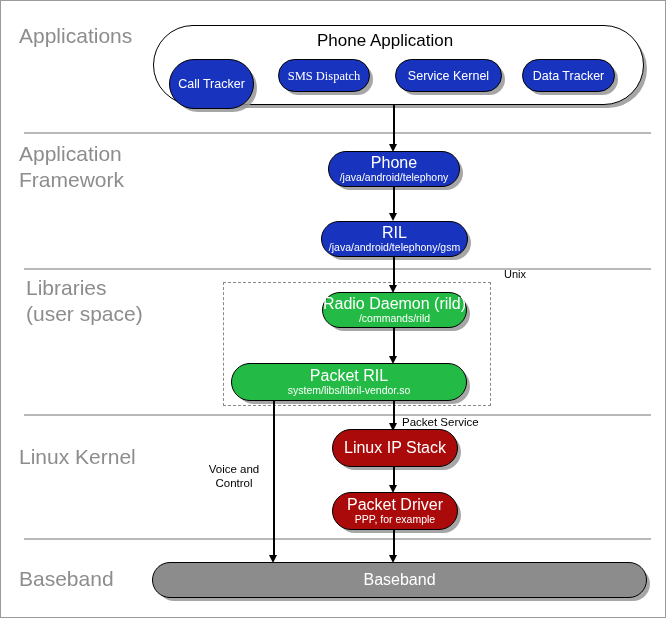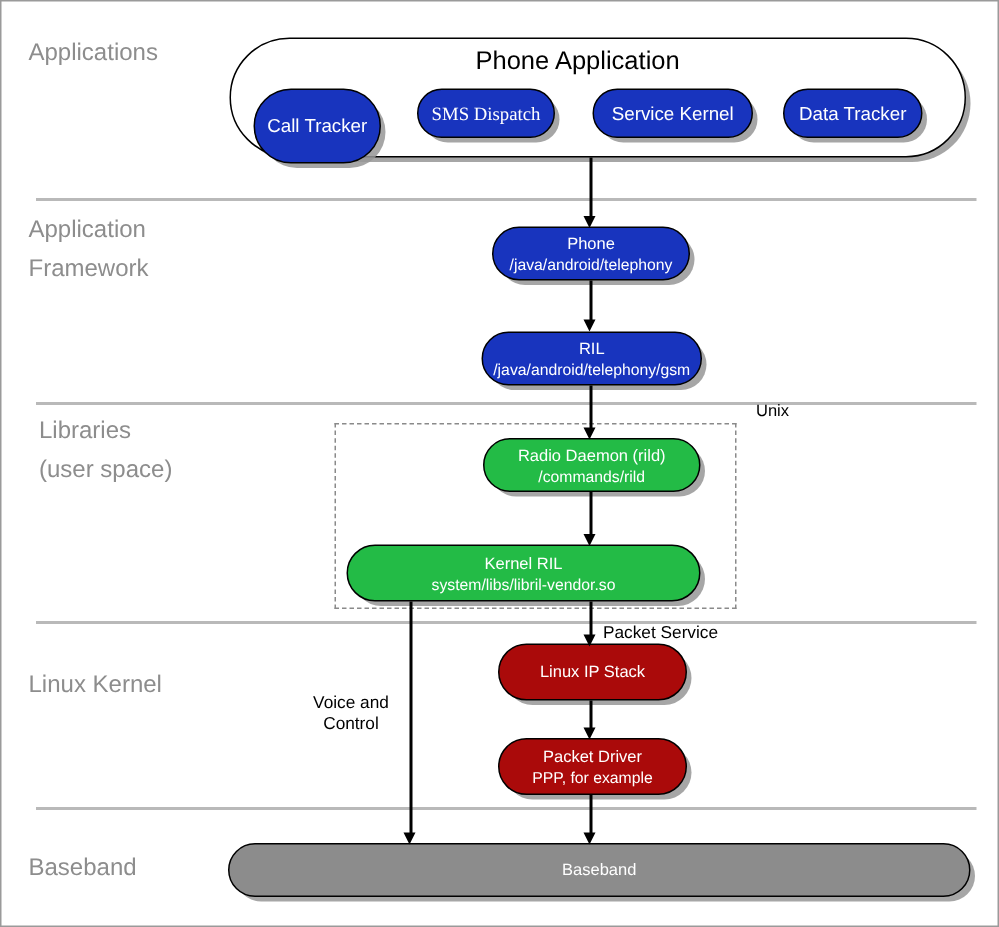--- a/index.html
+++ b/index.html
@@ -24,41 +24,41 @@
     position: absolute;
     left: 23px;
     width: 627px;
     height: 2px;
     background: #b9b9b9;
   }
   
   .layer-label {
     position: absolute;
     color: #8d8d8d;
-    font-size: 16px;
+    font-size: 21px;
     line-height: 26px;
     letter-spacing: 0px;
     white-space: pre-line;
   }
   
   .node {
     position: absolute;
     box-sizing: border-box;
     border: 1.5px solid #000000;
     border-radius: 999px;
     display: flex;
     flex-direction: column;
     align-items: center;
     justify-content: center;
     text-align: center;
     color: #ffffff;
     box-shadow: 4px 4px 0 -1px rgba(150,150,150,0.85);
   }
   .node .title {
-    font-size: 11px;
+    font-size: 16px;
     line-height: 16px;
     white-space: nowrap;
   }
   .node .sub {
     font-size: 10.5px;
     line-height: 13px;
     white-space: nowrap;
   }
   .node.blue  { background: #1834be; }
   .node.green { background: #23bb46; }
@@ -173,21 +173,21 @@
 
   <div class="dashed-box" style="left:222px; top:281px; width:268px; height:124px;"></div>
   <div class="dashed-label" style="left:455px; top:267px;">Unix</div>
 
   <div class="node green" style="left:321px; top:291px; width:145px; height:36px;">
     <div class="title">Radio Daemon (rild)</div>
     <div class="sub">/commands/rild</div>
   </div>
 
   <div class="node green" style="left:230px; top:362px; width:236px; height:38px;">
-    <div class="title">Kernel RIL</div>
+    <div class="title">Packet RIL</div>
     <div class="sub">system/libs/libril-vendor.so</div>
   </div>
 
   <div class="node red" style="left:331px; top:428px; width:126px; height:38px;">
     <div class="title">Linux IP Stack</div>
   </div>
 
   <div class="node red" style="left:331px; top:491px; width:126px; height:38px;">
     <div class="title">Packet Driver</div>
     <div class="sub">PPP, for example</div>

